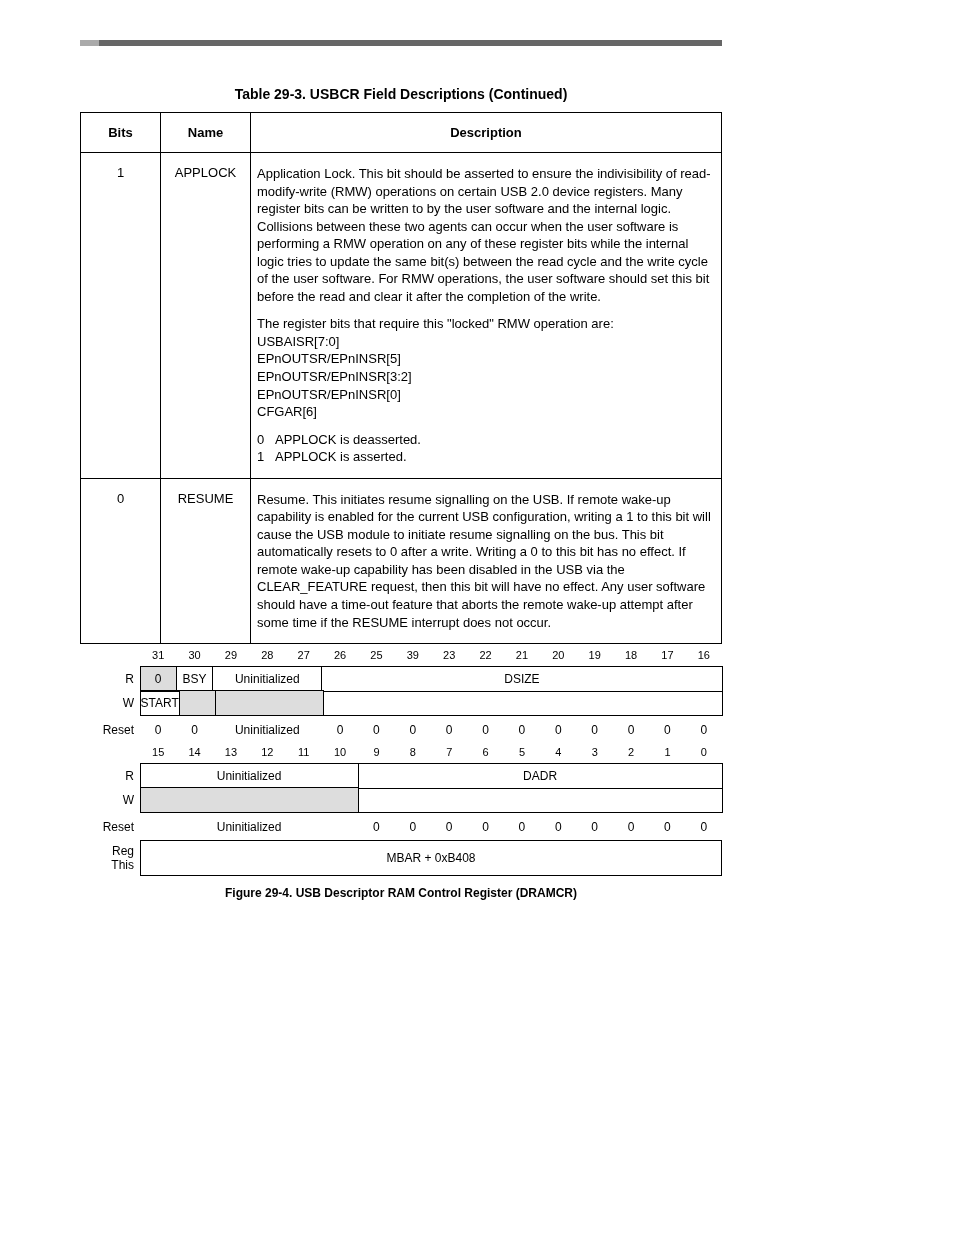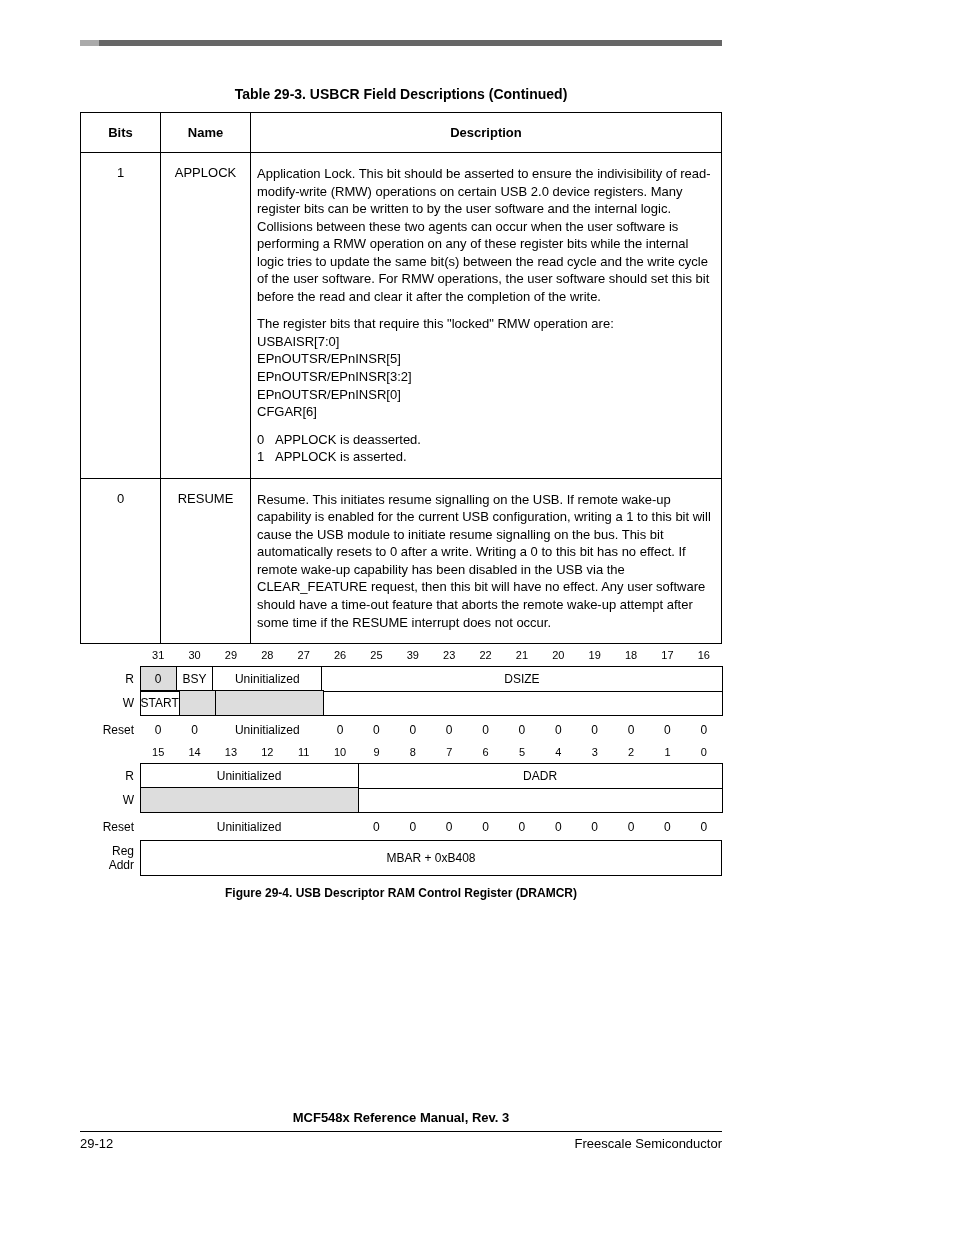--- a/index.html
+++ b/index.html
@@ -247,29 +247,21 @@
       <div class="rv">0</div>
       <div class="rv">0</div>
       <div class="rv">0</div>
       <div class="rv">0</div>
       <div class="rv">0</div>
       <div class="rv">0</div>
     </div>
 
     <div class="reg-grid reg-addr-row" style="margin-top:2px">
       <div class="rh" style="white-space:pre; text-align:right; line-height:1.2">Reg
-Addr</div>
+This</div>
       <div style="grid-column: span 16; border:1px solid #000;">MBAR + 0xB408</div>
     </div>
 
     <div class="figure-caption">Figure 29-4. USB Descriptor RAM Control Register (DRAMCR)</div>
   </div>
 
-  <div class="footer-area">
-    <div class="footer-title">MCF548x Reference Manual, Rev. 3</div>
-    <div class="footer-rule"></div>
-    <div class="footer-line">
-      <span>29-12</span>
-      <span>Freescale Semiconductor</span>
-    </div>
-  </div>
 
 </div>
 
 </body></html>

